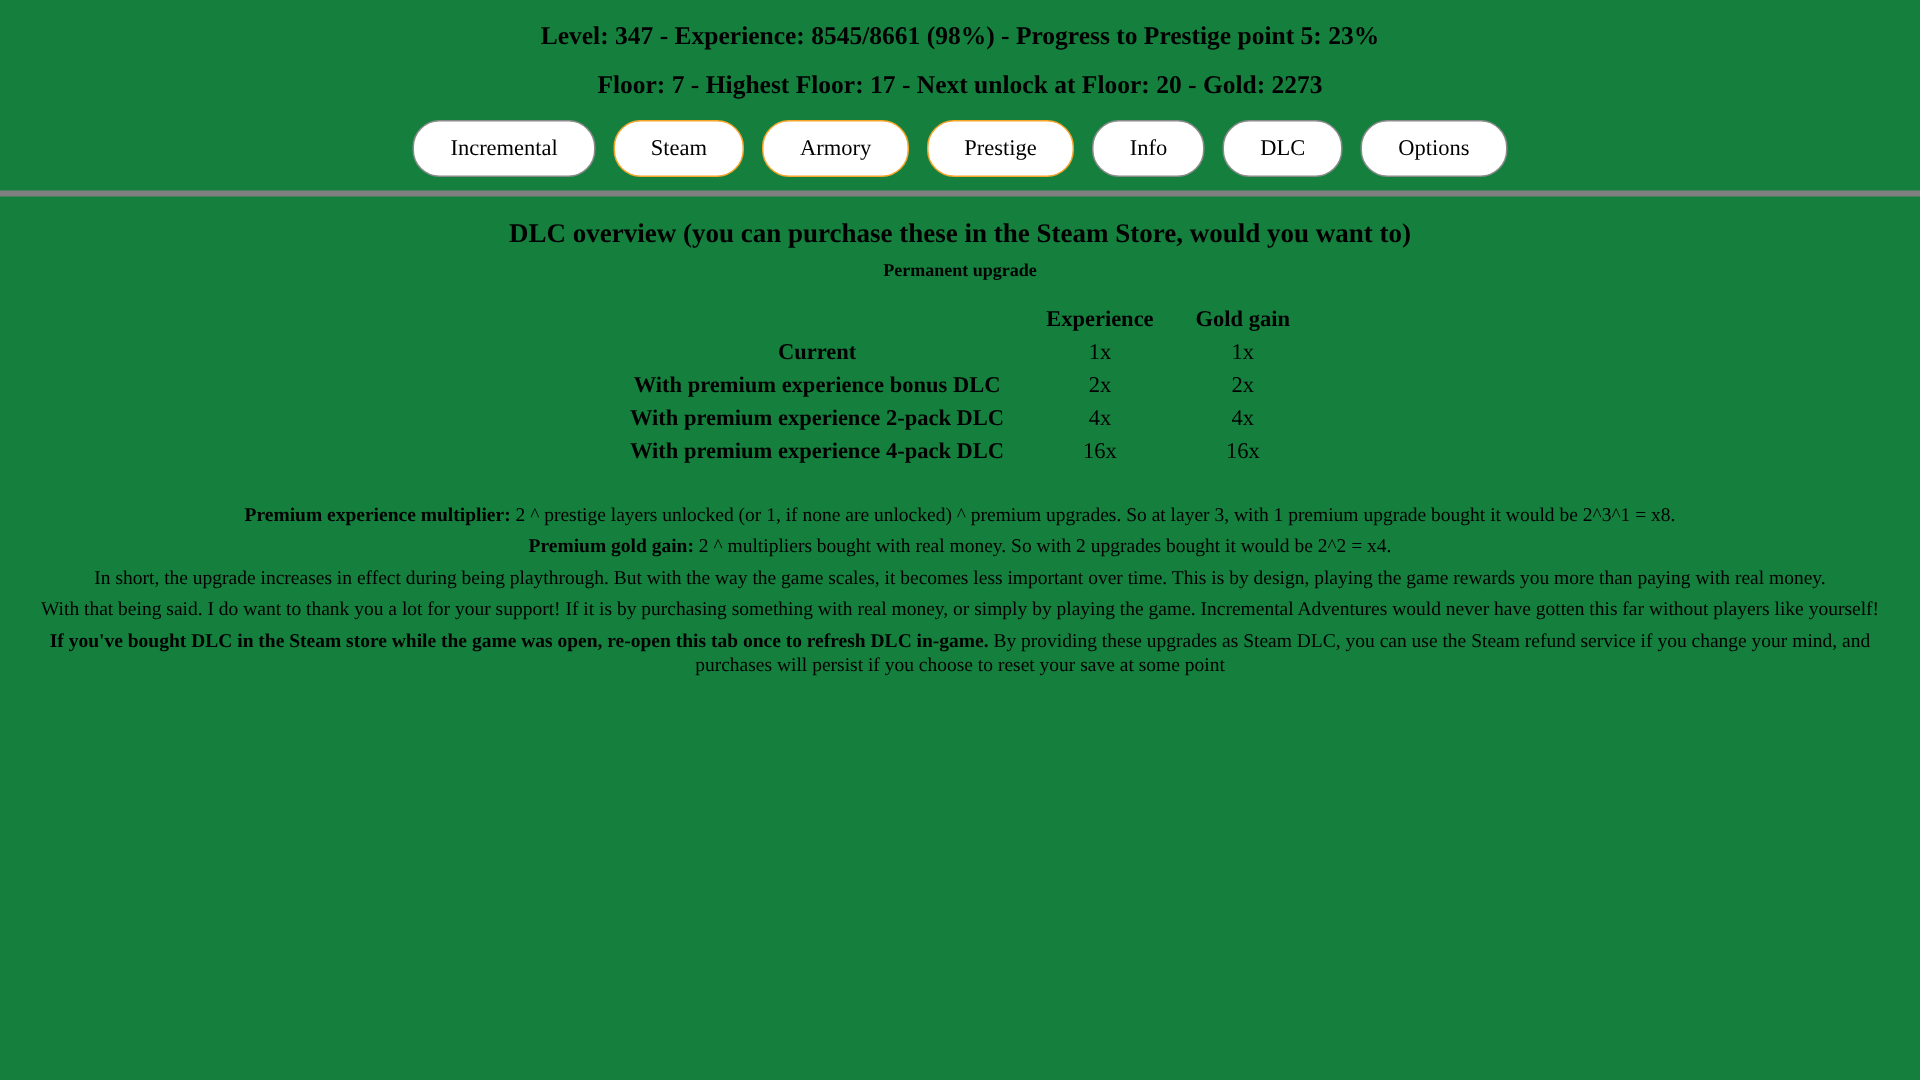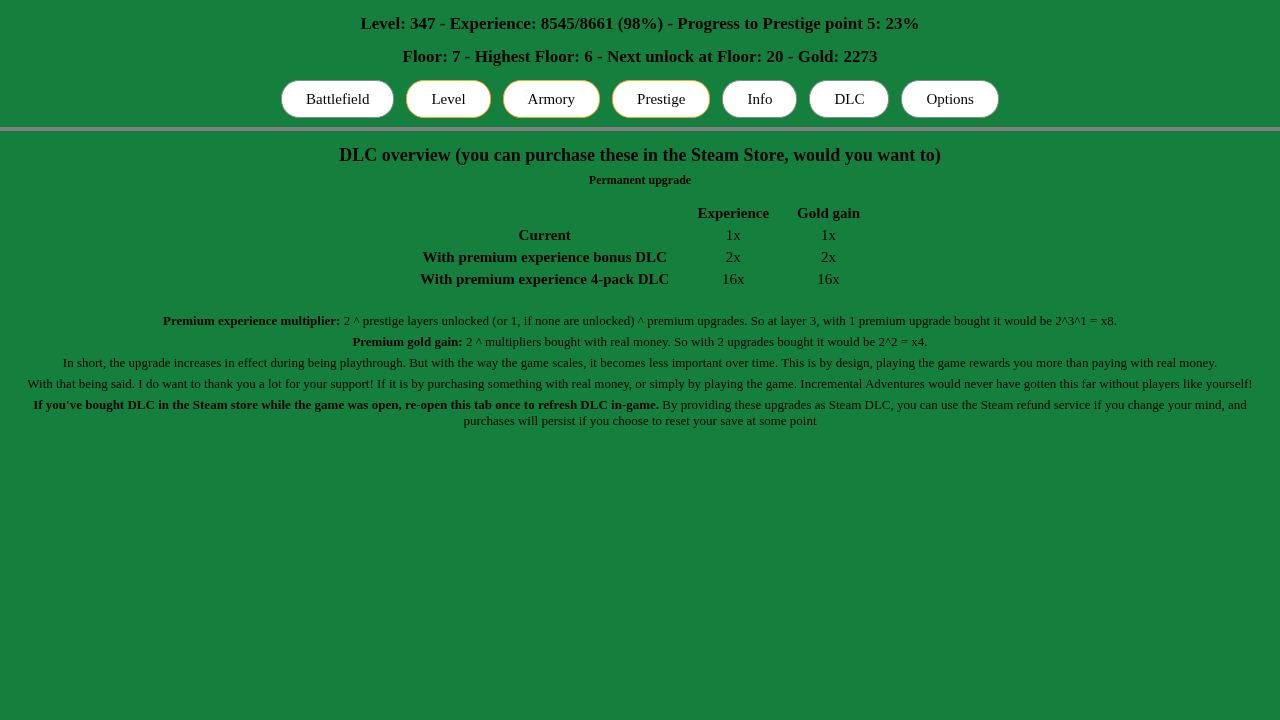--- a/index.html
+++ b/index.html
@@ -90,25 +90,25 @@
   p.note strong { font-weight: bold; }
   p.note.refresh { margin-top: 4px; text-align: center; }
 </style>
 </head>
 <body>
 
 <div class="page">
 
   <header>
     <div class="status-line">Level: 347 - Experience: 8545/8661 (98%) - Progress to Prestige point 5: 23%</div>
-    <div class="status-line">Floor: 7 - Highest Floor: 6 - Next unlock at Floor: 20 - Gold: 2273</div>
+    <div class="status-line">Floor: 7 - Highest Floor: 17 - Next unlock at Floor: 20 - Gold: 2273</div>
 
     <nav class="nav">
-      <button class="nav-btn">Battlefield</button>
-      <button class="nav-btn orange">Level</button>
+      <button class="nav-btn">Incremental</button>
+      <button class="nav-btn orange">Steam</button>
       <button class="nav-btn orange">Armory</button>
       <button class="nav-btn orange">Prestige</button>
       <button class="nav-btn">Info</button>
       <button class="nav-btn">DLC</button>
       <button class="nav-btn">Options</button>
     </nav>
   </header>
 
   <div class="divider"></div>
 
@@ -129,20 +129,25 @@
           <td class="row-label">Current</td>
           <td>1x</td>
           <td>1x</td>
         </tr>
         <tr>
           <td class="row-label">With premium experience bonus DLC</td>
           <td>2x</td>
           <td>2x</td>
         </tr>
         <tr>
+          <td class="row-label">With premium experience 2-pack DLC</td>
+          <td>4x</td>
+          <td>4x</td>
+        </tr>
+        <tr>
           <td class="row-label">With premium experience 4-pack DLC</td>
           <td>16x</td>
           <td>16x</td>
         </tr>
       </tbody>
     </table>
 
     <div class="notes">
       <p class="note"><strong>Premium experience multiplier:</strong><span> 2 ^ prestige layers unlocked (or 1, if none are unlocked) ^ premium upgrades. So at layer 3, with 1 premium upgrade bought it would be 2^3^1 = x8.</span></p>
       <p class="note"><strong>Premium gold gain:</strong><span> 2 ^ multipliers bought with real money. So with 2 upgrades bought it would be 2^2 = x4.</span></p>

